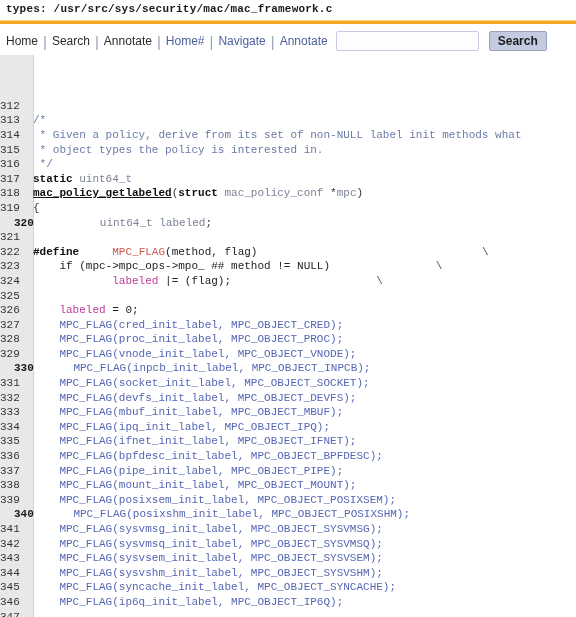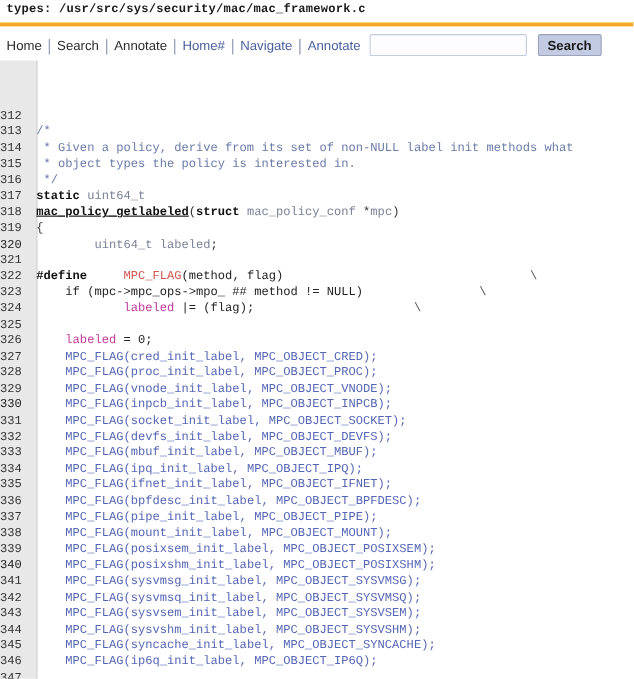--- a/index.html
+++ b/index.html
@@ -112,21 +112,21 @@
   .lnum {
     display: inline-block;
     width: 28px;
     padding-right: 5px;
     color: #333333;
     font-family: "Liberation Mono", monospace;
     font-size: 11px;
     text-decoration: none;
     cursor: pointer;
   }
-  .lnum.tens { font-weight: normal; color: #1a1a1a; }
+  .lnum.tens { font-weight: bold; color: #1a1a1a; margin-left: 14px; }
 
   
   .t-plain   { color: #222222; }
   .t-kw      { color: #101010; font-weight: bold; }
   .t-comment { color: #6a7ba8; }
   .t-type    { color: #7b8296; }
   .t-def     { color: #101010; font-weight: bold; text-decoration: underline; cursor: pointer; }
   .t-macro   { color: #d2564f; cursor: pointer; }
   .t-var     { color: #c0399a; }
   .t-sym     { color: #5566b5; cursor: pointer; }

